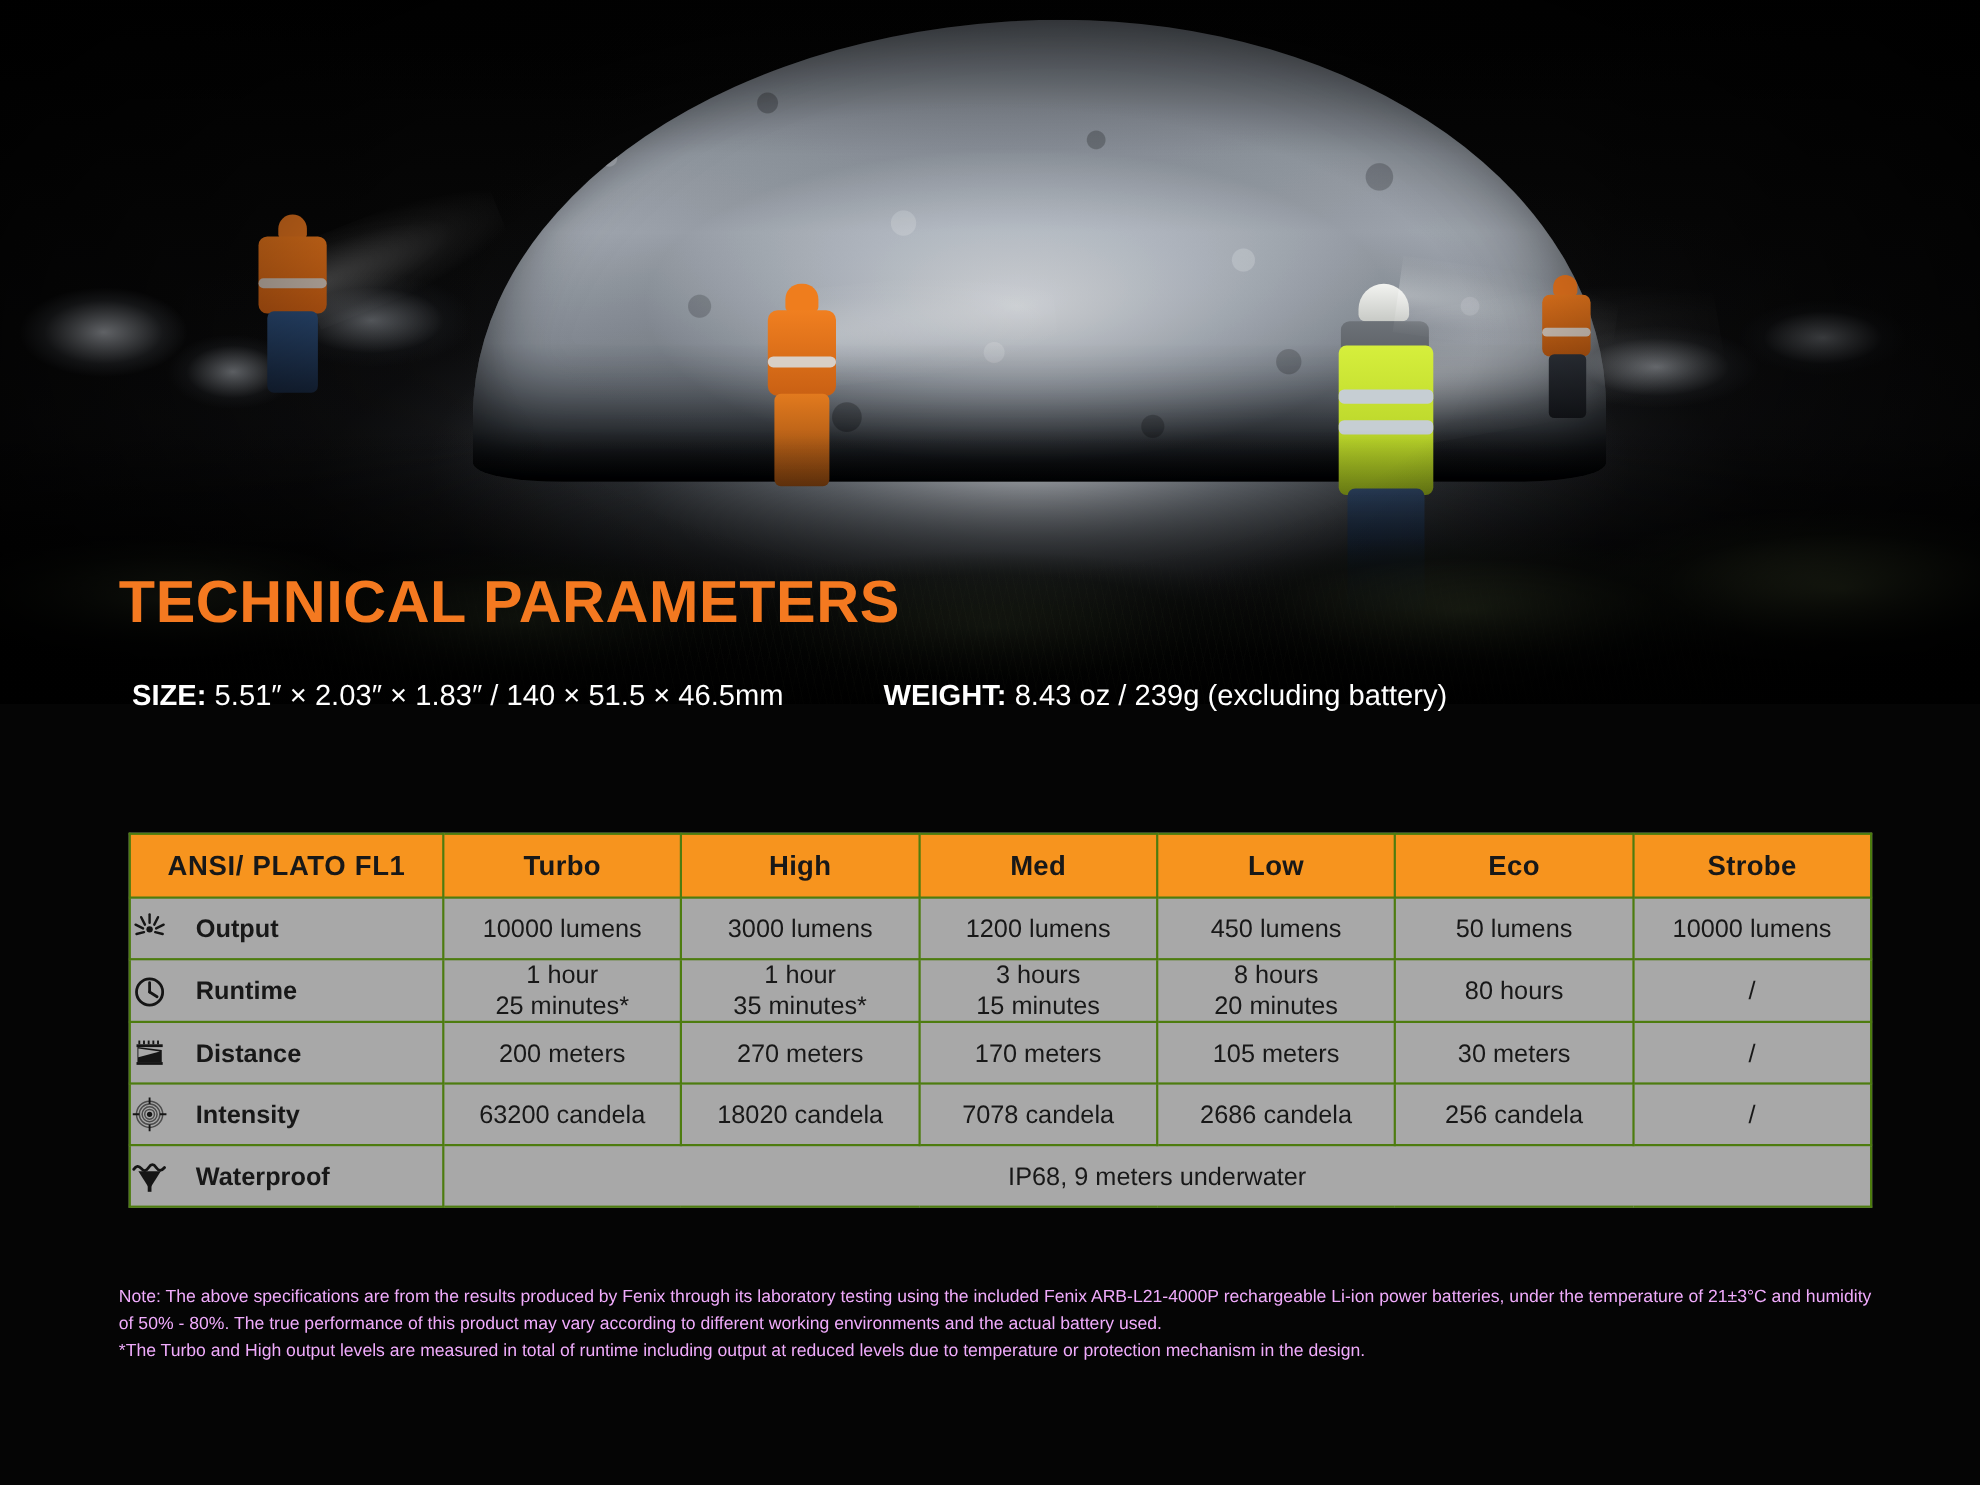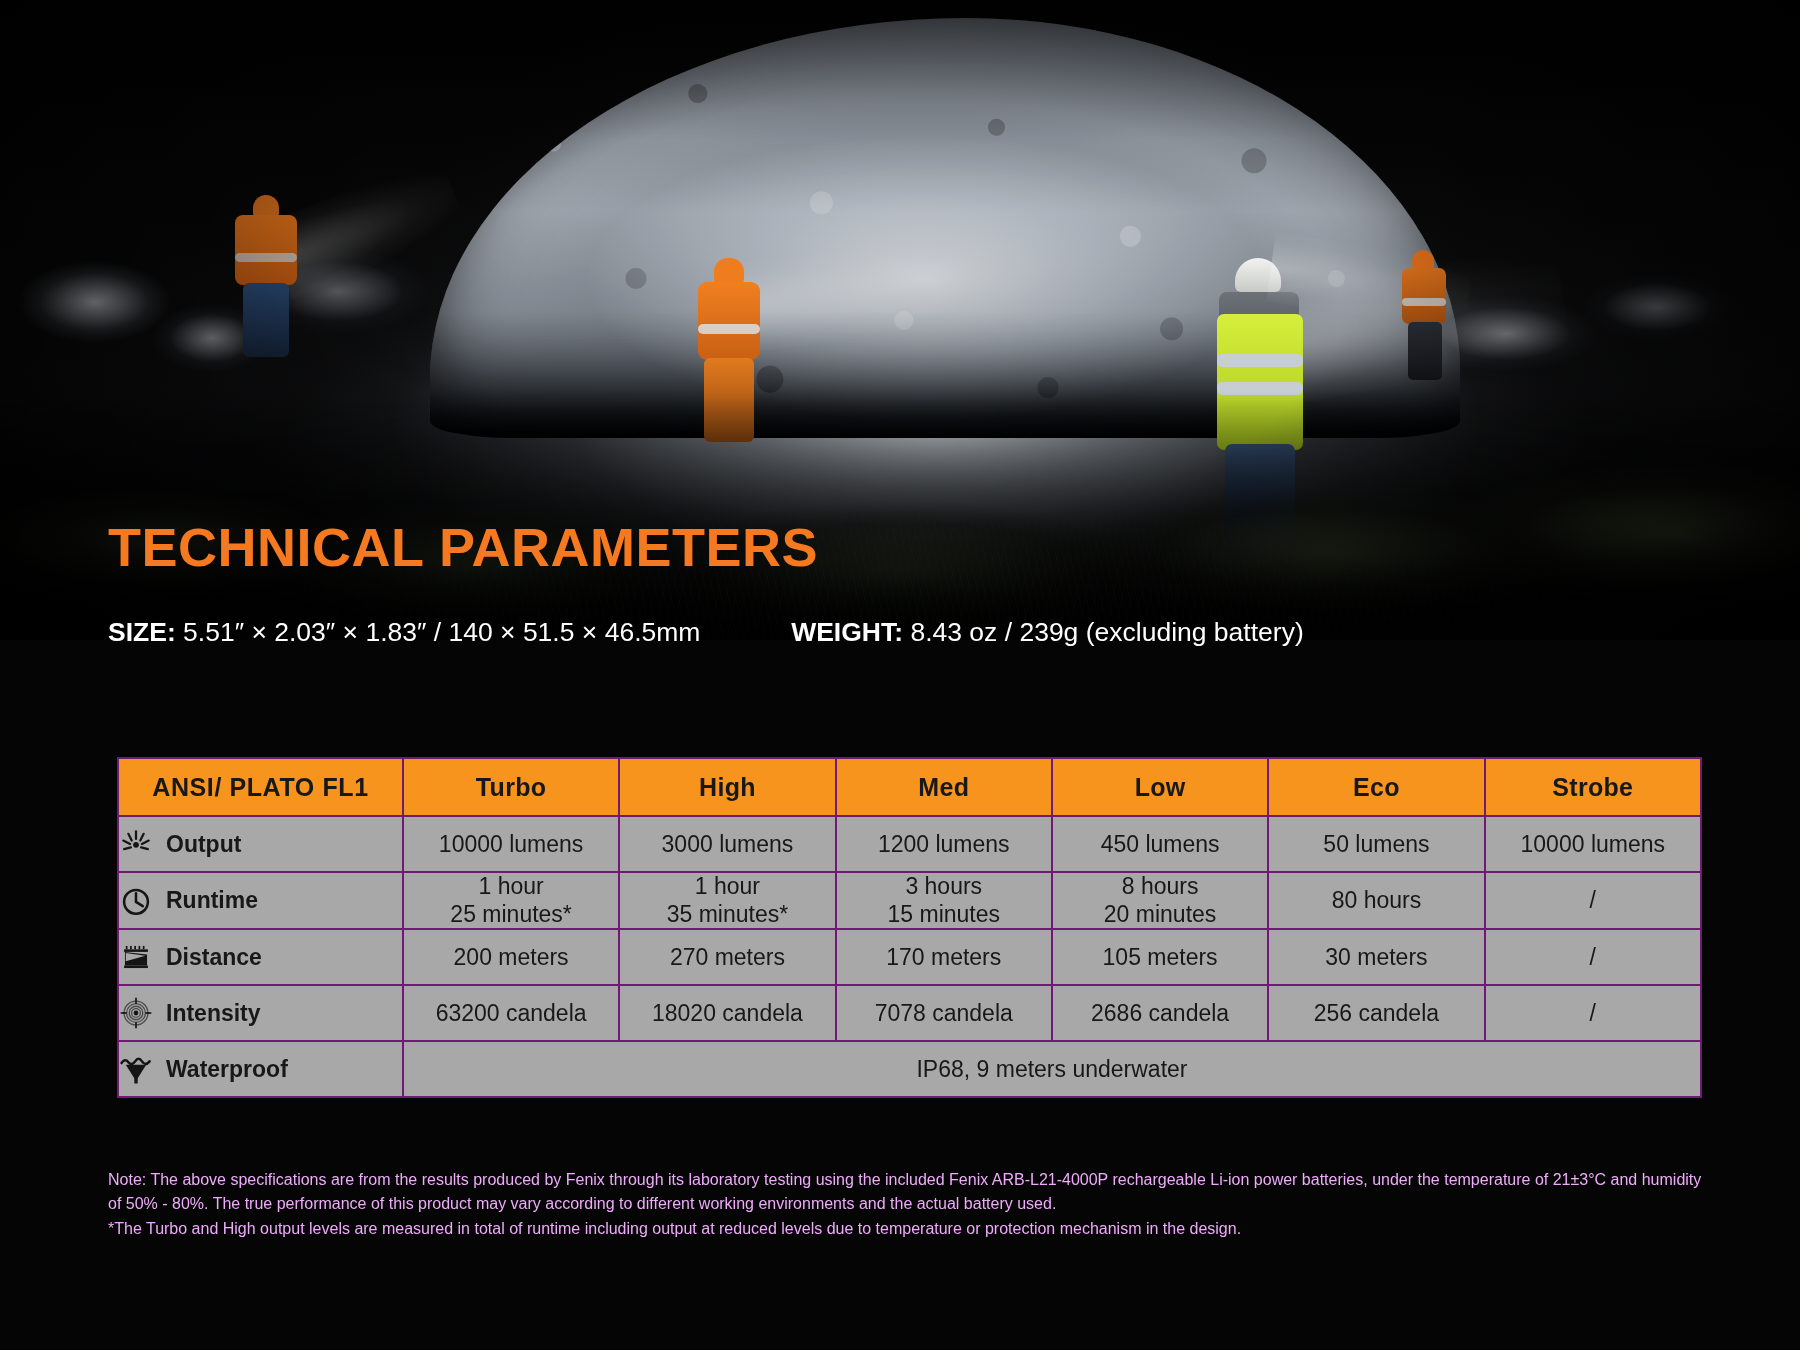--- a/index.html
+++ b/index.html
@@ -148,21 +148,21 @@
     left: 108px; top: 520px;
     font-size: 54px;
     font-weight: 700;
     color: #f47920;
     letter-spacing: 0.5px;
     line-height: 1;
     white-space: nowrap;
   }
   .specs-line {
     position: absolute;
-    left: 108px; top: 617px;
+    left: 120px; top: 617px;
     white-space: nowrap;
     color: #ffffff;
     font-size: 26.5px;
   }
   .specs-line .lbl { font-weight: 700; }
   .specs-line .gap { display: inline-block; width: 76px; }
 
   .disclaimer {
     position: absolute;
     left: 108px; top: 675px;
@@ -178,21 +178,21 @@
     left: 117px; top: 757px;
     width: 1585px;
   }
   table.spec {
     border-collapse: collapse;
     width: 100%;
     table-layout: fixed;
     background: #a8a8a8;
   }
   table.spec th, table.spec td {
-    border: 2px solid #701a75;
+    border: 2px solid #4d7c0f;
     text-align: center;
     color: #181818;
     font-size: 23px;
     padding: 0;
     height: 54px;
   }
   table.spec thead th {
     background: #f7941e;
     font-weight: 700;
     font-size: 25px;
@@ -204,21 +204,21 @@
   td.rowhead {
     text-align: left;
     font-weight: 700;
     font-size: 24px;
     padding-left: 14px;
     white-space: nowrap;
   }
   td.rowhead .rh-inner {
     display: flex;
     align-items: center;
-    gap: 13px;
+    gap: 25px;
     text-align: center;
   }
   .ricon { width: 34px; height: 34px; flex: 0 0 34px; display: block; }
   td.two-line { line-height: 1.20; font-size: 22.5px; }
   td.tall { height: 72px; }
   td.merged { font-size: 23px; }
   .col-a { width: 270px; }
   .col-b { width: 205px; }
 
   

